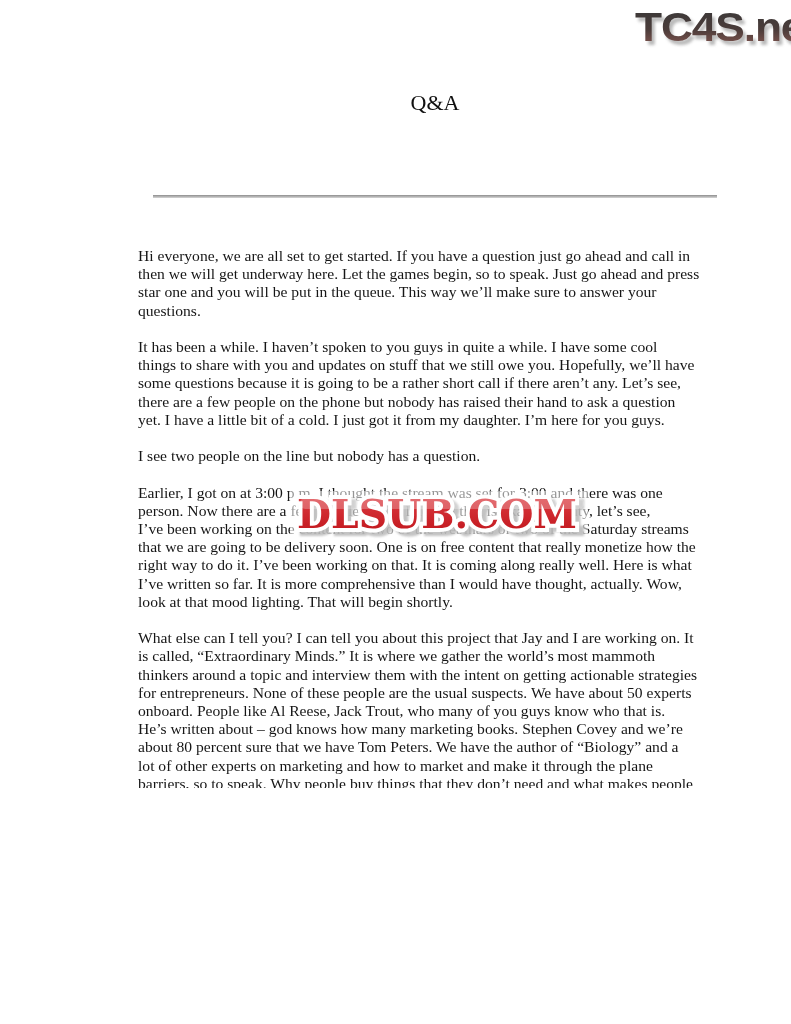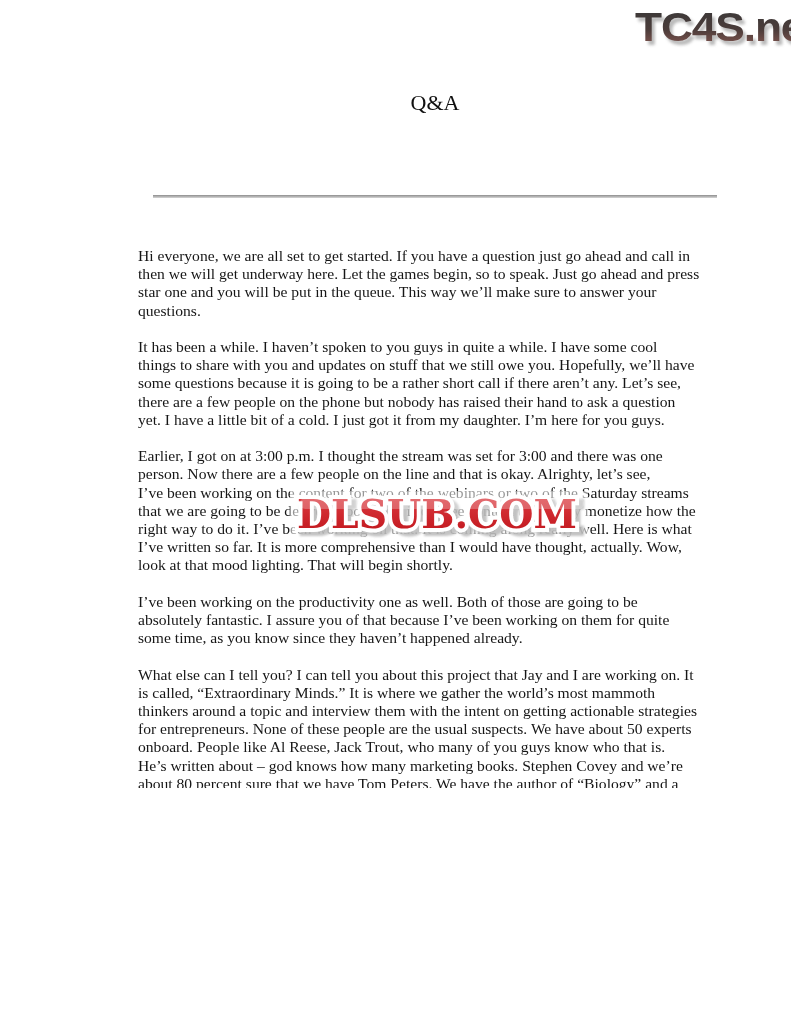--- a/index.html
+++ b/index.html
@@ -96,30 +96,28 @@
   <div class="body-text">
       <p>Hi everyone, we are all set to get started. If you have a question just go ahead and call in
 then we will get underway here. Let the games begin, so to speak. Just go ahead and press
 star one and you will be put in the queue. This way we’ll make sure to answer your
 questions.</p>
       <p>It has been a while. I haven’t spoken to you guys in quite a while. I have some cool
 things to share with you and updates on stuff that we still owe you. Hopefully, we’ll have
 some questions because it is going to be a rather short call if there aren’t any. Let’s see,
 there are a few people on the phone but nobody has raised their hand to ask a question
 yet. I have a little bit of a cold. I just got it from my daughter. I’m here for you guys.</p>
+      <p>I see two people on the line but nobody has a question.</p>
       <p>Earlier, I got on at 3:00 p.m. I thought the stream was set for 3:00 and there was one
 person. Now there are a few people on the line and that is okay. Alrighty, let’s see,
 I’ve been working on the content for two of the webinars or two of the Saturday streams
 that we are going to be delivery soon. One is on free content that really monetize how the
 right way to do it. I’ve been working on that. It is coming along really well. Here is what
 I’ve written so far. It is more comprehensive than I would have thought, actually. Wow,
 look at that mood lighting. That will begin shortly.</p>
-      <p>I’ve been working on the productivity one as well. Both of those are going to be
-absolutely fantastic. I assure you of that because I’ve been working on them for quite
-some time, as you know since they haven’t happened already.</p>
       <p>What else can I tell you? I can tell you about this project that Jay and I are working on. It
 is called, “Extraordinary Minds.” It is where we gather the world’s most mammoth
 thinkers around a topic and interview them with the intent on getting actionable strategies
 for entrepreneurs. None of these people are the usual suspects. We have about 50 experts
 onboard. People like Al Reese, Jack Trout, who many of you guys know who that is.
 He’s written about – god knows how many marketing books. Stephen Covey and we’re
 about 80 percent sure that we have Tom Peters. We have the author of “Biology” and a
 lot of other experts on marketing and how to market and make it through the plane
 barriers, so to speak. Why people buy things that they don’t need and what makes people
 want to buy. It should be a pretty fascinating. I’m really looking forward to it myself. I

